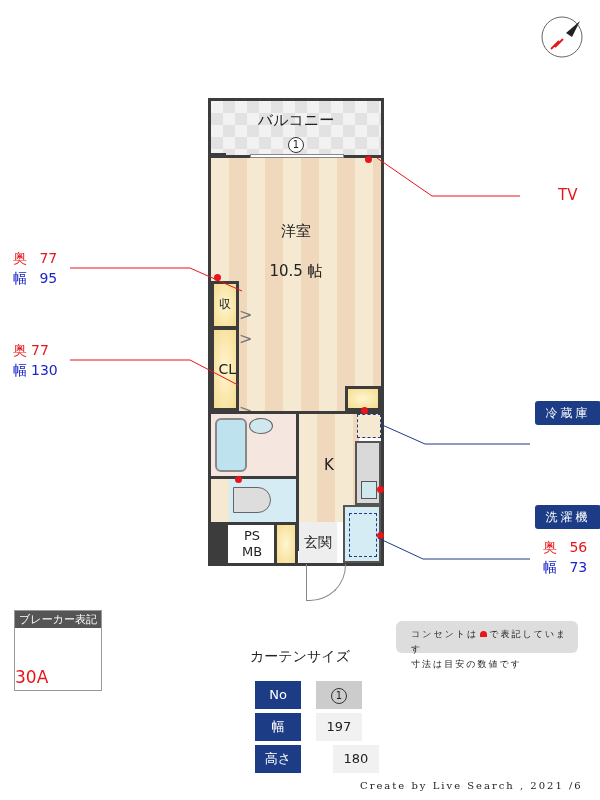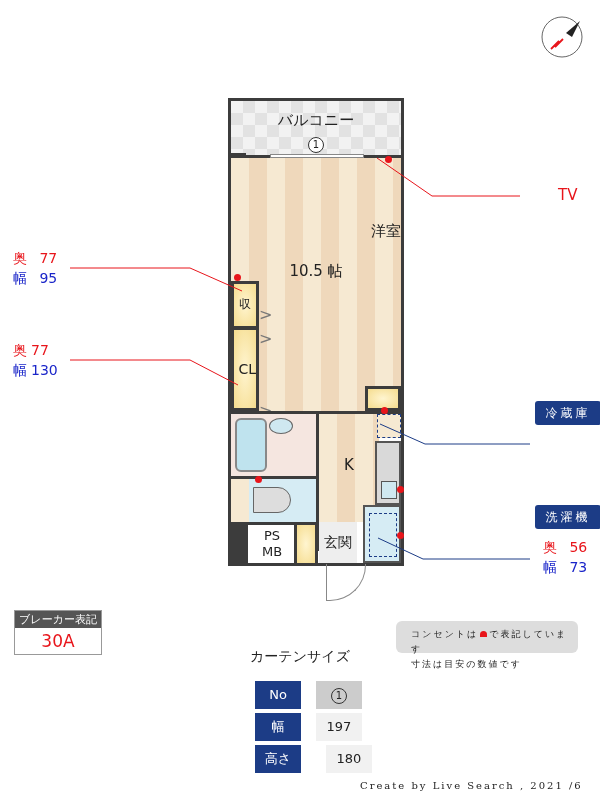--- a/index.html
+++ b/index.html
@@ -26,39 +26,39 @@
 <body>
 
 <div class="abs" style="left:540px;top:15px;width:44px;height:44px;">
   <svg width="44" height="44" viewBox="0 0 44 44">
     <circle cx="22" cy="22" r="20" fill="#fff" stroke="#666" stroke-width="1"></circle>
     <polygon points="40,6 32,22 26,18" fill="#222"></polygon>
     <path d="M11,34 L19,26 L15,32 L23,24" stroke="#e8151b" stroke-width="1.8" fill="none"></path>
   </svg>
 </div>
 
-<div class="abs" style="left:228px;top:98px;width:176px;height:468px;">
+<div class="abs" style="left:208px;top:98px;width:176px;height:468px;">
 
   <div class="abs plan-wall" style="left:0;top:0;width:176px;height:3px;"></div>
   <div class="abs plan-wall" style="left:0;top:0;width:3px;height:468px;"></div>
   <div class="abs plan-wall" style="left:173px;top:0;width:3px;height:468px;"></div>
   <div class="abs plan-wall" style="left:0;top:465px;width:176px;height:3px;"></div>
 
   <div class="abs" style="left:3px;top:3px;width:170px;height:54px;background:repeating-conic-gradient(#e2e2e2 0 25%, #f2f2f2 0 50%) 0 0/24px 24px;">
     <div class="abs" style="left:0;width:170px;top:10px;text-align:center;font-size:15px;">バルコニー</div>
     <div class="abs" style="left:77px;top:32px;">
       <span class="circled">1</span>
     </div>
   </div>
   <div class="abs plan-wall" style="left:0;top:57px;width:176px;height:3px;"></div>
   <div class="abs" style="left:42px;top:56px;width:94px;height:4px;background:#fff;border:1px solid #888;box-sizing:border-box;"></div>
   <div class="abs plan-wall" style="left:0;top:55px;width:18px;height:8px;"></div>
 
   <div class="abs floor-wood" style="left:3px;top:60px;width:170px;height:253px;">
-    <div class="abs" style="left:0;width:170px;top:64px;text-align:right;font-size:15px;">洋室</div>
+    <div class="abs" style="left:0;width:170px;top:64px;text-align:center;font-size:15px;">洋室</div>
     <div class="abs" style="left:0;width:170px;top:104px;text-align:center;font-size:15px;">10.5 帖</div>
   </div>
   <div class="abs outlet" style="left:157px;top:58px;"></div>
   <div class="abs outlet" style="left:6px;top:176px;"></div>
 
   <div class="abs yellowbox" style="left:3px;top:183px;width:28px;height:48px;">
     <div style="font-size:12px;text-align:center;line-height:40px;">収納</div>
   </div>
 
   <div class="abs yellowbox" style="left:3px;top:229px;width:28px;height:84px;">
@@ -140,37 +140,37 @@
 <div class="abs" style="left:535px;top:505px;">
   <div class="appliance-tag">洗濯機</div>
   <div class="dimlabel" style="margin-top:8px;padding-left:8px;">
     <div class="red"><span class="k">奥</span> <span>56</span></div>
     <div class="blue"><span class="k">幅</span> <span>73</span></div>
   </div>
 </div>
 
 <div class="abs" style="left:14px;top:610px;width:86px;border:1px solid #999;">
   <div style="background:#555;color:#fff;font-size:11px;text-align:center;height:17px;line-height:17px;">ブレーカー表記</div>
-  <div class="red" style="font-size:17px;text-align:center;height:26px;line-height:26px;">30A</div>
+  <div class="red" style="font-size:17px;height:26px;line-height:26px;margin-top:36px;">30A</div>
 </div>
 
 <div class="abs" style="left:396px;top:621px;width:182px;height:32px;background:#ddd;border-radius:6px;font-size:9px;letter-spacing:2px;padding:6px 0 0 15px;box-sizing:border-box;line-height:15px;">
   <div><span>コンセントは</span><span style="display:inline-block;width:7px;height:6px;background:#e8151b;border-radius:4px 4px 0 0;margin:0 2px;"></span><span>で表記しています</span></div>
   <div>寸法は目安の数値です</div>
 </div>
 
 <div class="abs" style="left:240px;top:648px;width:120px;text-align:center;font-size:14px;">カーテンサイズ</div>
 <div class="abs" style="left:255px;top:681px;">
   <div style="display:flex;gap:15px;margin-bottom:4px;">
     <div class="tbl-h">No</div>
     <div class="tbl-v" style="background:#ccc;"><span class="circled" style="background:transparent;">1</span></div>
   </div>
   <div style="display:flex;gap:15px;margin-bottom:4px;">
     <div class="tbl-h">幅</div>
     <div class="tbl-v">197</div>
   </div>
-  <div style="display:flex;gap:25px;">
+  <div style="display:flex;gap:32px;">
     <div class="tbl-h">高さ</div>
     <div class="tbl-v">180</div>
   </div>
 </div>
 
 <div class="abs" style="left:360px;top:780px;font-family:'DejaVu Serif', serif;font-size:10px;letter-spacing:2px;">Create by Live Search , 2021 /6</div>
 
 </body></html>

